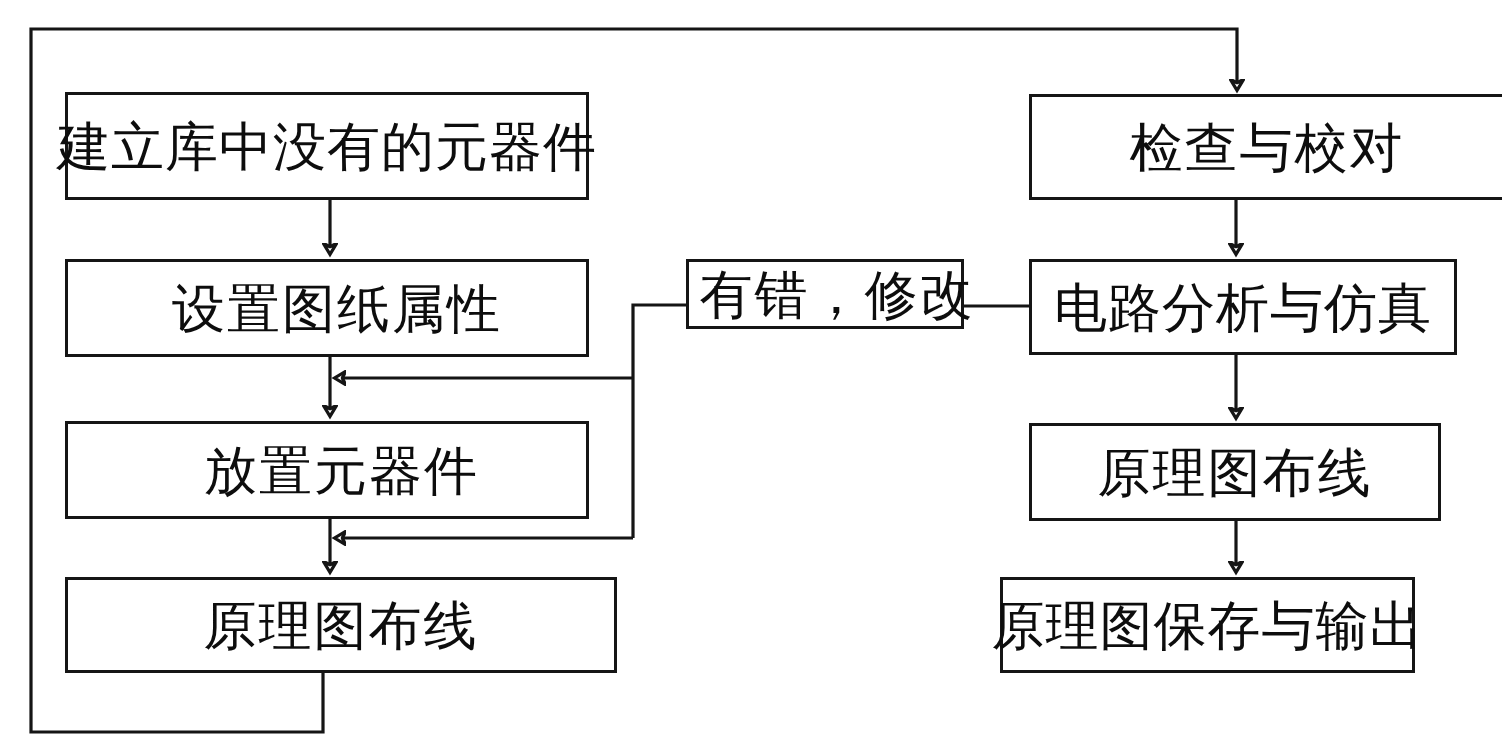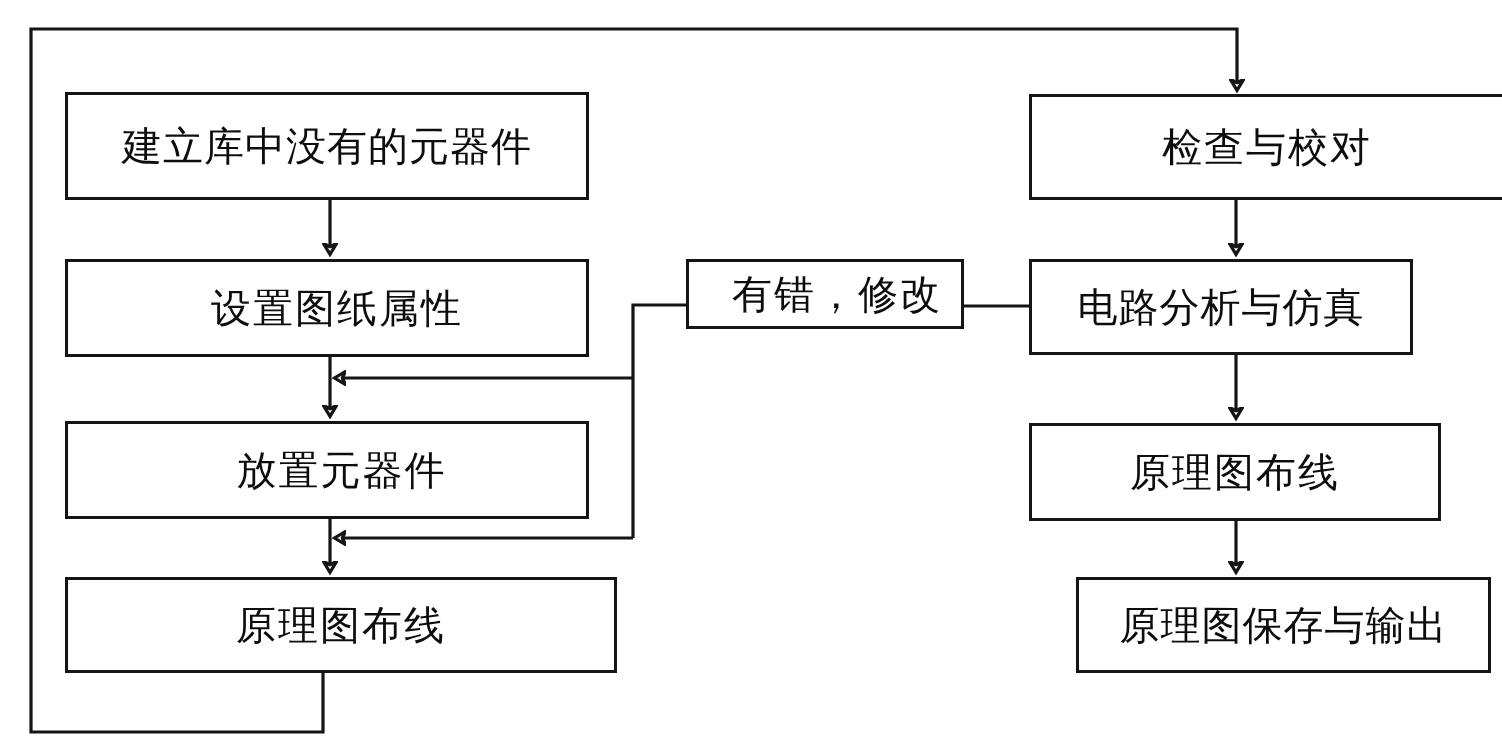--- a/index.html
+++ b/index.html
@@ -19,21 +19,21 @@
     position: absolute;
     box-sizing: border-box;
     border: 3px solid #151515;
     background: #ffffff;
     display: flex;
     align-items: center;
     justify-content: center;
     color: #0d0d0d;
   }
   .node-label {
-    font-size: 40px;
+    font-size: 53px;
     line-height: 1;
     letter-spacing: 2px;
     white-space: nowrap;
     font-weight: 500;
   }
   .node.wide-label .node-label { letter-spacing: 1px; }
   svg.edges {
     position: absolute;
     left: 0;
     top: 0;
@@ -103,25 +103,25 @@
   </div>
 
   <div class="node" style="left:686px; top:259px; width:278px; height:70px;padding-left:24px;">
     <span class="node-label">有错，修改</span>
   </div>
 
   <div class="node" style="left:1029px; top:94px; width:476px; height:106px;">
     <span class="node-label">检查与校对</span>
   </div>
 
-  <div class="node wide-label" style="left:1029px; top:259px; width:384px; height:96px;justify-content:center;">
+  <div class="node wide-label" style="left:1029px; top:259px; width:428px; height:96px;justify-content:center;">
     <span class="node-label">电路分析与仿真</span>
   </div>
 
   <div class="node" style="left:1029px; top:423px; width:412px; height:98px;">
     <span class="node-label">原理图布线</span>
   </div>
 
-  <div class="node wide-label" style="left:1076px; top:577px; width:415px; height:96px;text-align:right;">
+  <div class="node wide-label" style="left:1000px; top:577px; width:415px; height:96px;text-align:right;">
     <span class="node-label">原理图保存与输出</span>
   </div>
 
 </div>
 
 </body></html>

